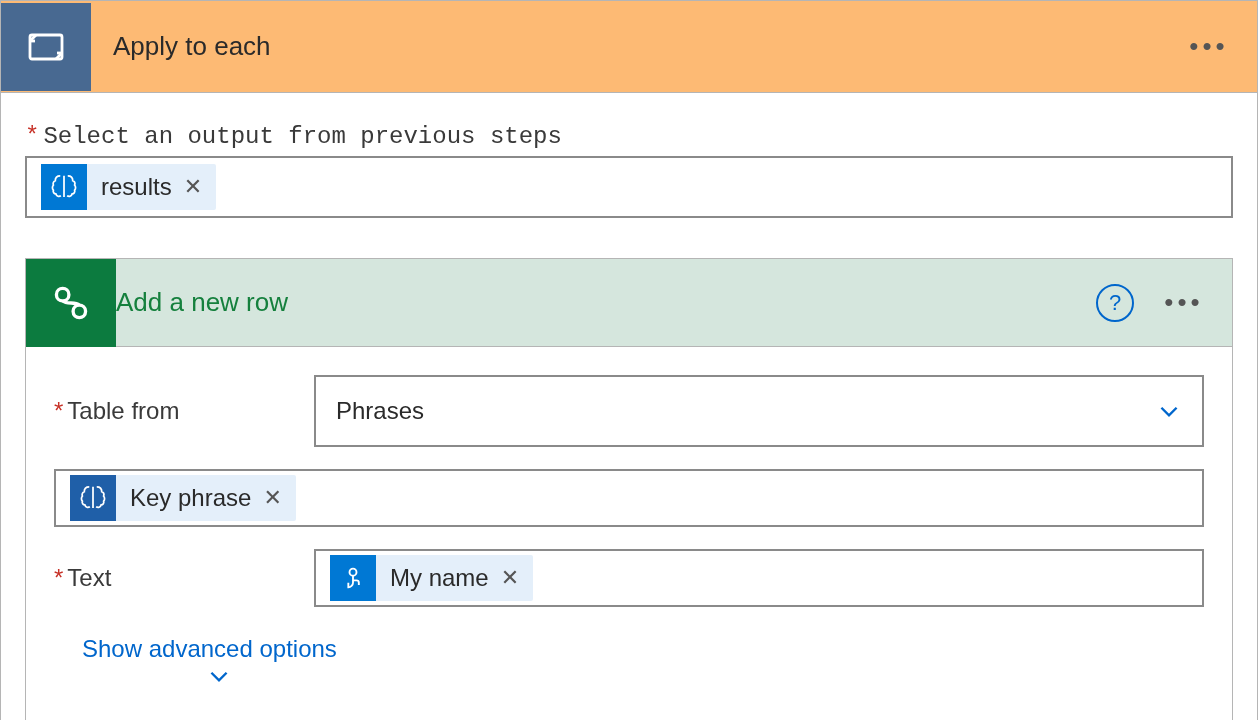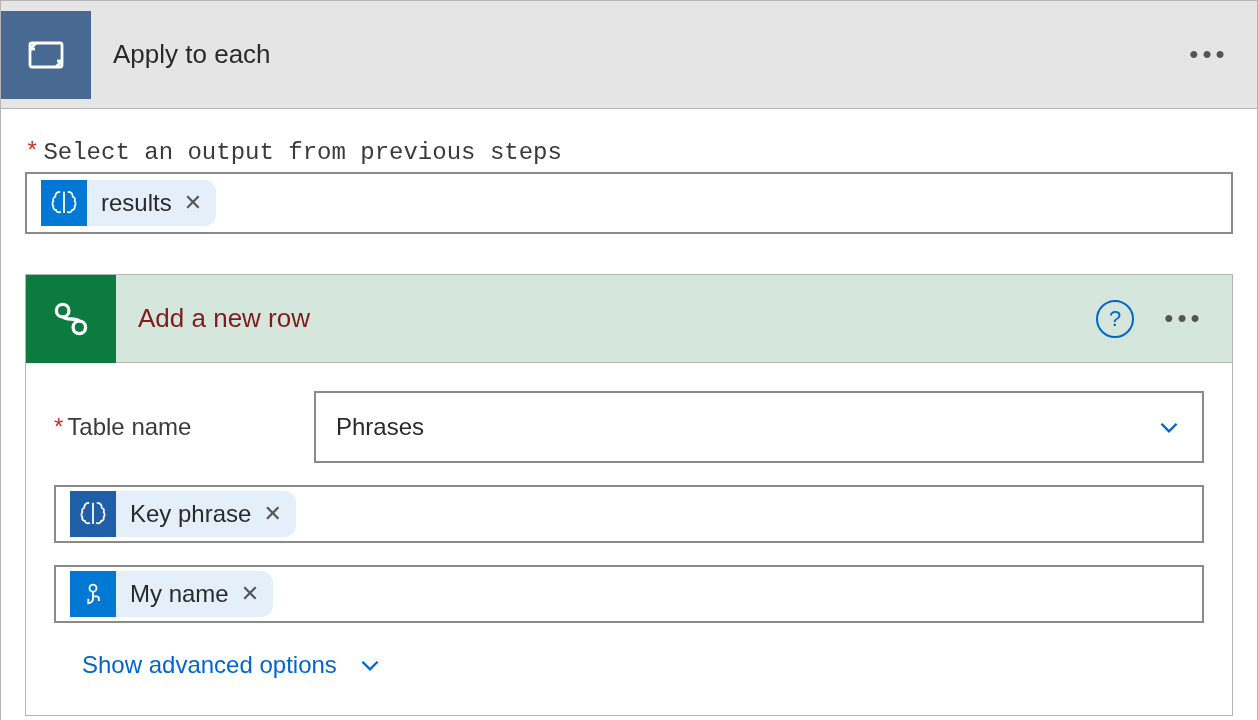--- a/index.html
+++ b/index.html
@@ -11,23 +11,23 @@
   }
 
   
   .outer-card {
     border: 1px solid #b5b5b5;
     background: #fff;
   }
   .outer-header {
     display: flex;
     align-items: center;
-    background: #e5e5e5;
+    background: #fdba74;
     border-bottom: 1px solid #b5b5b5;
-    height: 108px;
+    height: 92px;
   }
   .outer-iconbox {
     width: 90px;
     height: 88px;
     background: #486991;
     display: flex;
     align-items: center;
     justify-content: center;
     flex-shrink: 0;
   }
@@ -69,21 +69,21 @@
     display: flex;
     align-items: center;
   }
 
   .token-pill {
     display: inline-flex;
     align-items: center;
     background: #e4effa;
     height: 46px;
     padding: 0 14px 0 0;
-    border-radius: 12px;
+    border-radius: 2px;
     font-size: 24px;
     color: #2a2a2a;
     cursor: pointer;
   }
   .token-icon {
     width: 46px;
     height: 46px;
     display: flex;
     align-items: center;
     justify-content: center;
@@ -113,23 +113,22 @@
   .inner-iconbox {
     width: 90px;
     height: 88px;
     background: #0c7b3f;
     display: flex;
     align-items: center;
     justify-content: center;
     flex-shrink: 0;
   }
   .inner-title {
-    padding-left: 22px;
     font-size: 26px;
-    color: #7f1d1d;
+    color: #15803d;
     flex: 1;
   }
   .help-btn {
     width: 38px;
     height: 38px;
     border: 2px solid #0066cc;
     border-radius: 50%;
     display: flex;
     align-items: center;
     justify-content: center;
@@ -186,20 +185,21 @@
   }
 
   .adv-link {
     margin-top: 28px;
     margin-left: 28px;
     font-size: 24px;
     color: #0066cc;
     display: inline-flex;
     align-items: center;
     cursor: pointer;
+    flex-direction: column;
   }
   .adv-link .chevron-down { margin-left: 20px; }
 </style>
 </head>
 <body>
 
 <div class="outer-card">
   <div class="outer-header">
     <div class="outer-iconbox">
       <svg width="48" height="48" viewBox="0 0 24 24" fill="none" stroke="#fff" stroke-width="1.4">
@@ -245,21 +245,21 @@
         <div class="help-btn">
           <span>?</span>
         </div>
         <div class="ellipsis-btn">•••</div>
       </div>
 
       <div class="inner-body">
 
         <div class="form-row">
           <div class="side-label">
-            <span class="req-star">*</span><span>Table name</span>
+            <span class="req-star">*</span><span>Table from</span>
           </div>
           <div class="select-box">
             <span>Phrases</span>
             <span class="chevron-down">
               <svg width="26" height="26" viewBox="0 0 24 24" fill="none" stroke-width="2.2">
                   <polyline points="5 9 12 16 19 9"></polyline>
                 </svg>
             </span>
           </div>
         </div>
@@ -274,20 +274,23 @@
                   <line x1="12" y1="3" x2="12" y2="20"></line>
                 </svg>
               </span>
               <span>Key phrase</span>
               <span class="token-remove">✕</span>
             </div>
           </div>
         </div>
 
         <div class="form-row" style="margin-bottom:0;">
+          <div class="side-label">
+            <span class="req-star">*</span><span>Text</span>
+          </div>
           <div class="value-box">
             <div class="token-pill">
               <span class="token-icon blue">
                 <svg width="28" height="28" viewBox="0 0 24 24" fill="none" stroke="#fff" stroke-width="1.6">
                   <circle cx="12" cy="7" r="3"></circle>
                   <path d="M12 10 L12 16 C12 18 10 20 8 20 L8 16"></path>
                   <path d="M12 14 L15 14 C16.5 14 17 15 17 16 L17 18"></path>
                 </svg>
               </span>
               <span>My name</span>

